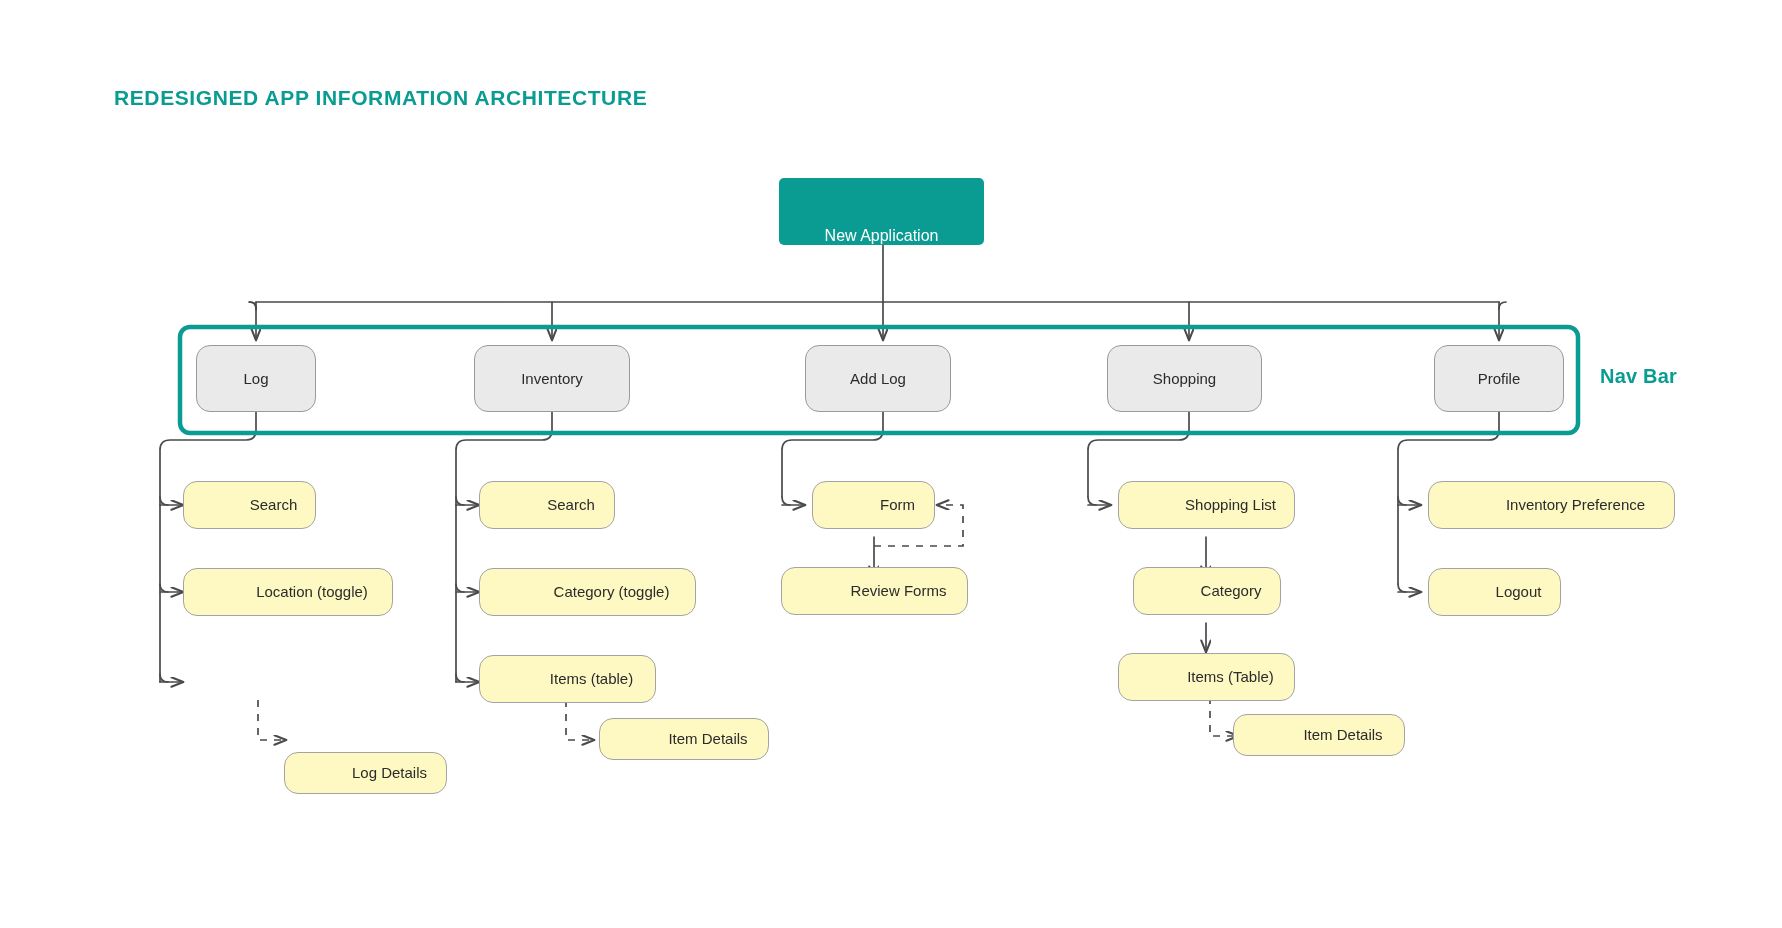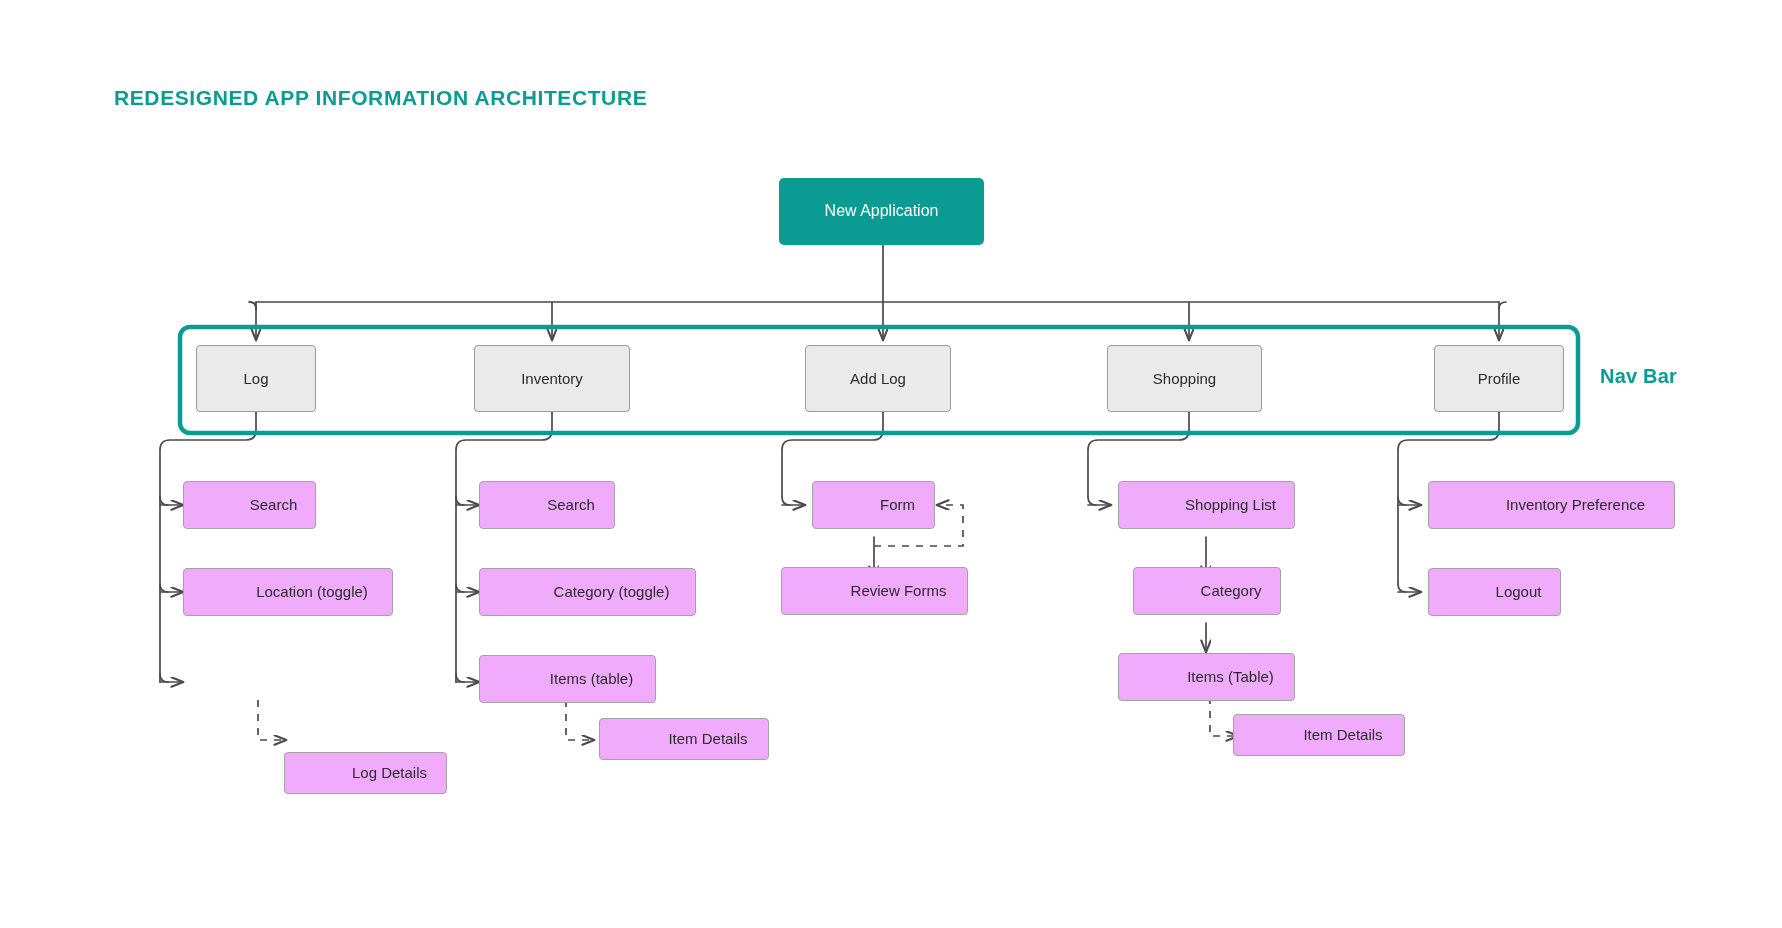--- a/index.html
+++ b/index.html
@@ -47,39 +47,40 @@
     top: 0;
     width: 1782px;
     height: 928px;
   }
   .node-box {
     position: absolute;
     box-sizing: border-box;
     display: flex;
     align-items: center;
     justify-content: center;
-    border-radius: 4px;
+    border-radius: 14px;
     font-size: 15px;
     color: #2b2b2b;
     text-align: center;
     line-height: 1.15;
   }
   .node-root {
     background: #0a9c93;
     color: #ffffff;
     border: none;
     border-radius: 5px;
     font-size: 16px;
+    align-items: flex-end;
   }
   .node-nav {
     background: #eaeaea;
     border: 1.6px solid #9a9a9a;
   }
   .node-leaf {
-    background: #f0abfc;
+    background: #fef9c3;
     border: 1.6px solid #a3a3a3;
     padding-left: 48px;
   }
 </style>
 </head>
 <body>
 
 <div id="diagram-root">
 
   <div class="page-title">REDESIGNED APP INFORMATION ARCHITECTURE</div>

